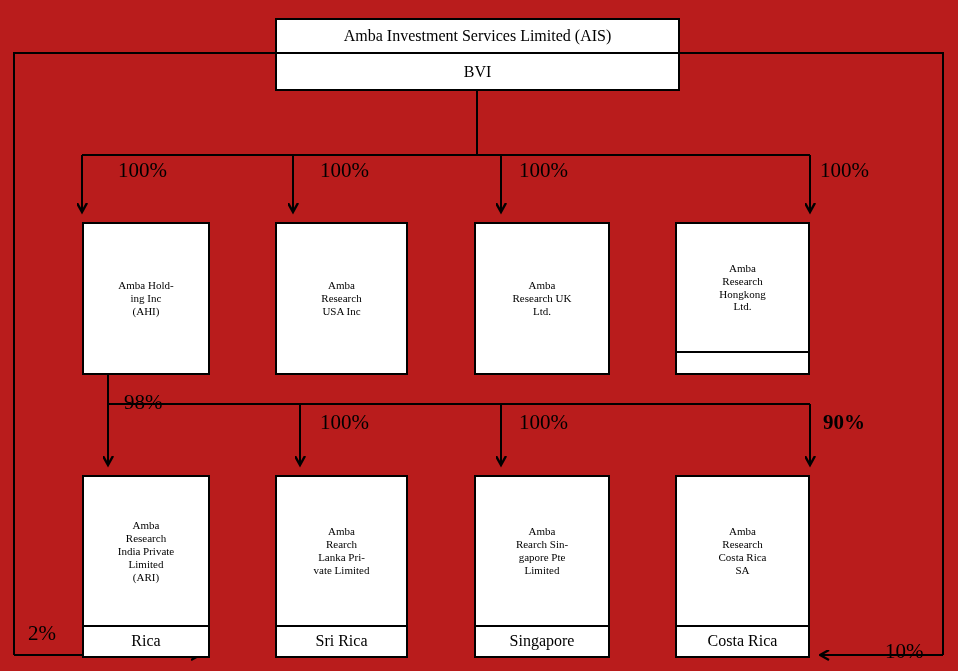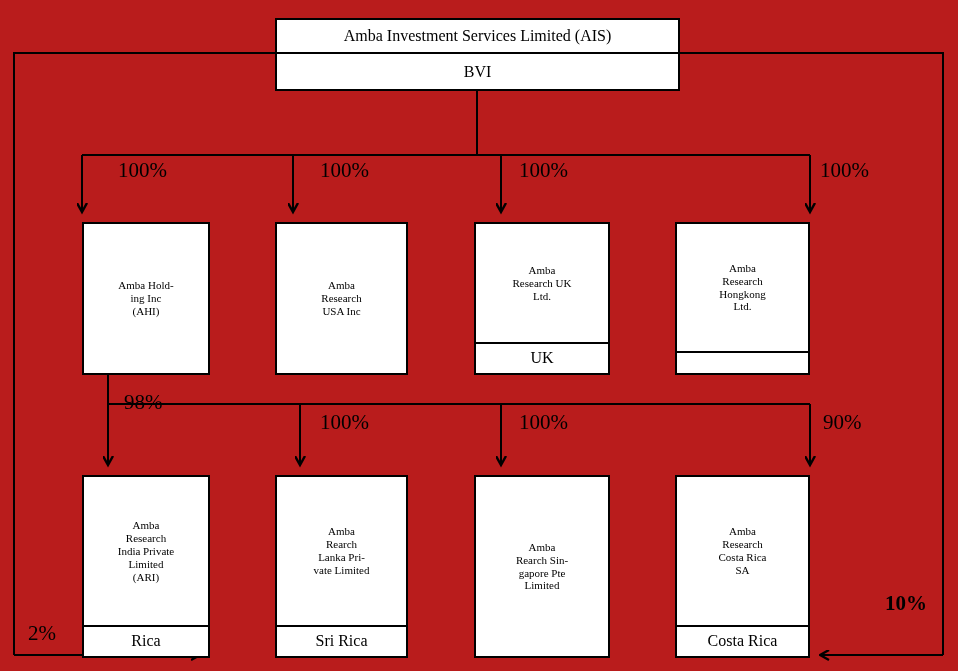--- a/index.html
+++ b/index.html
@@ -129,21 +129,20 @@
   <div class="node" id="n-usa">
     <div class="nm">Amba
 Research
 USA Inc</div>
   </div>
 
   <div class="node" id="n-uk">
     <div class="nm">Amba
 Research UK
 Ltd.</div>
-    <div class="ctry">UK</div>
   </div>
 
   <div class="node" id="n-hk">
     <div class="nm">Amba
 Research
 Hongkong
 Ltd.</div>
     <div class="ctry"></div>
   </div>
 
@@ -162,36 +161,37 @@
 Lanka Pri-
 vate Limited</div>
     <div class="ctry">Sri Rica</div>
   </div>
 
   <div class="node" id="n-sing">
     <div class="nm">Amba
 Rearch Sin-
 gapore Pte
 Limited</div>
+    <div class="ctry">Singapore</div>
   </div>
 
   <div class="node" id="n-cr">
     <div class="nm">Amba
 Research
 Costa Rica
 SA</div>
     <div class="ctry">Costa Rica</div>
   </div>
 
   <div class="pct" style="left:118px;top:160px;">100%</div>
   <div class="pct" style="left:320px;top:160px;">100%</div>
   <div class="pct" style="left:519px;top:160px;">100%</div>
   <div class="pct" style="left:820px;top:160px;">100%</div>
 
   <div class="pct" style="left:124px;top:392px;">98%</div>
   <div class="pct" style="left:320px;top:412px;">100%</div>
   <div class="pct" style="left:519px;top:412px;">100%</div>
-  <div class="pct" style="left:823px;top:412px;">90%</div>
+  <div class="pct" style="left:823px;top:412px;font-weight:bold;">90%</div>
 
   <div class="pct" style="left:28px;top:623px;">2%</div>
-  <div class="pct" style="left:885px;top:593px;font-weight:bold;">10%</div>
+  <div class="pct" style="left:885px;top:641px;">10%</div>
 
 </div>
 
 </body></html>

